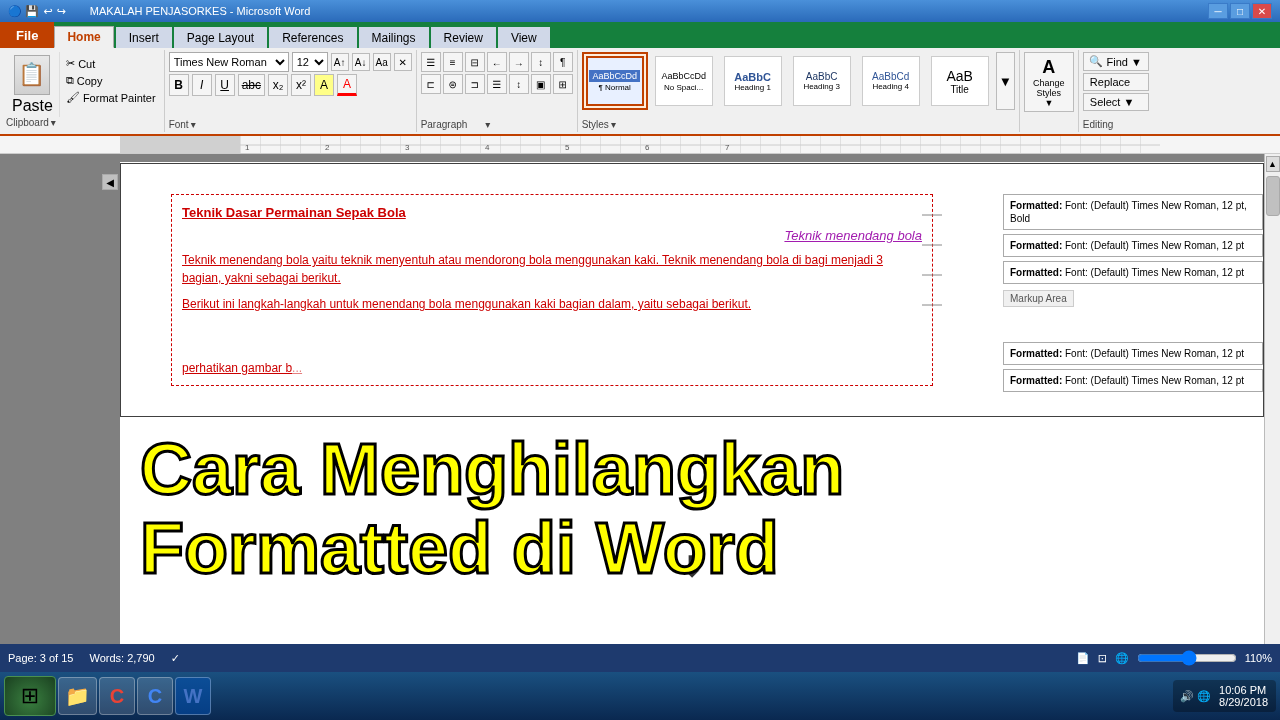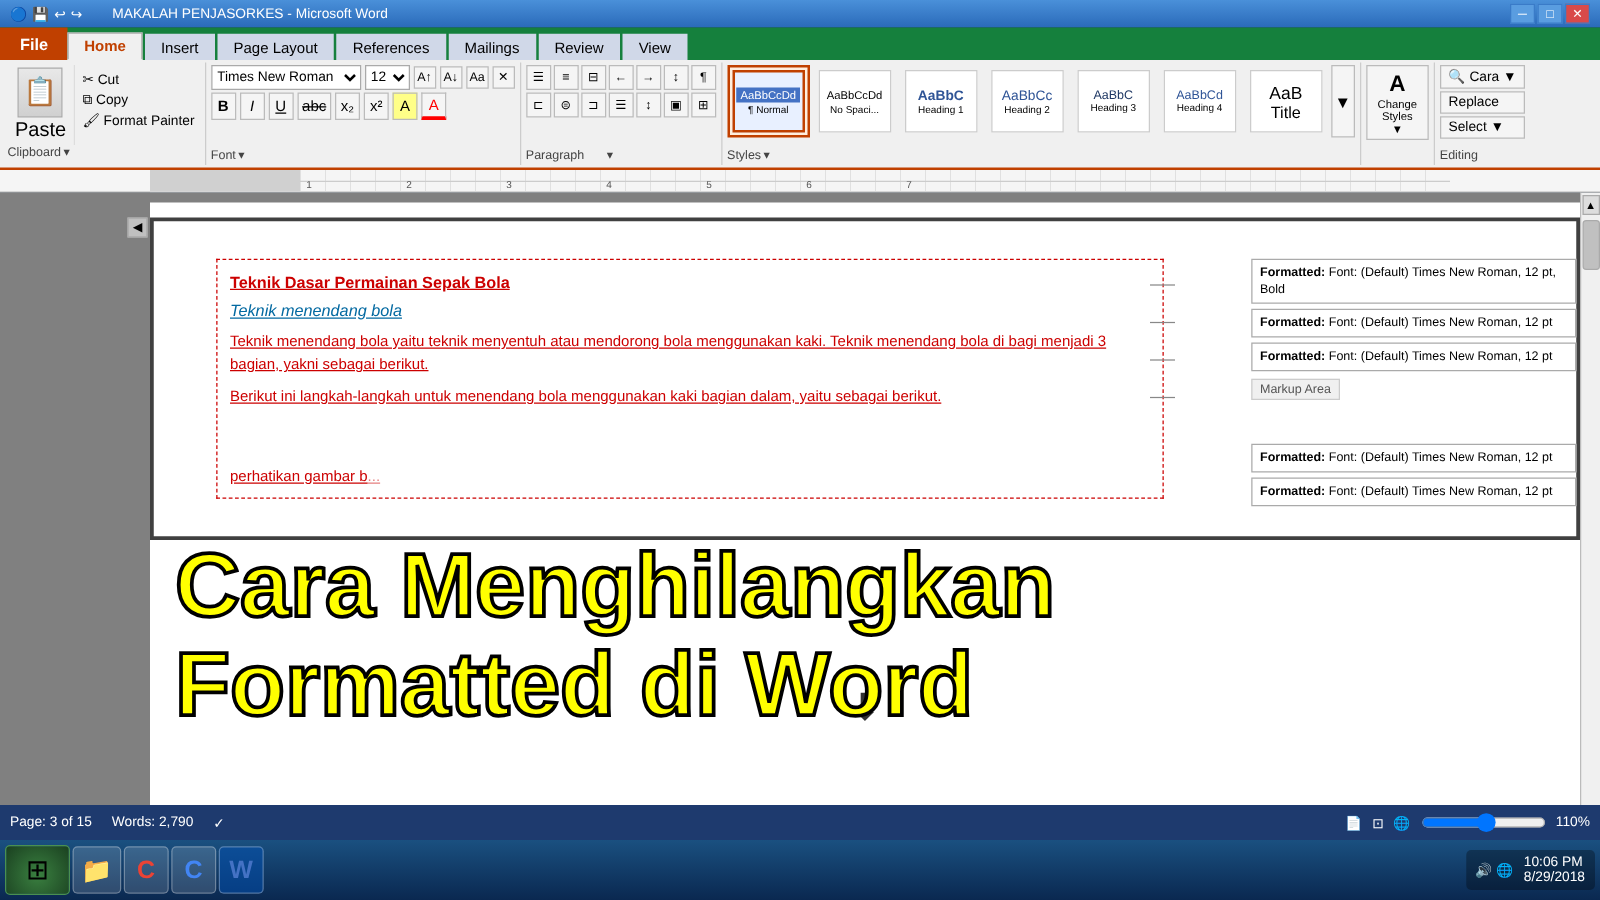--- a/index.html
+++ b/index.html
@@ -225,22 +225,23 @@
       font-size: 13px;
       font-weight: bold;
       text-decoration: underline;
       color: #cc0000;
       margin-bottom: 8px;
     }
     .doc-subtitle {
       font-size: 13px;
       font-style: italic;
       text-decoration: underline;
-      color: #0369a1;
+      color: #a21caf;
       margin-bottom: 8px;
+      text-align: right;
     }
     .doc-para {
       font-size: 12px;
       color: #cc0000;
       text-decoration: underline;
       margin-bottom: 8px;
       line-height: 1.5;
     }
 
     .formatted-box {
@@ -373,22 +374,22 @@
       width: 14px; height: 40px;
       background: #c0c0c0;
       border: 1px solid #aaa;
       border-radius: 3px;
       margin: 4px auto;
       cursor: pointer;
     }
 
     
     #doc-page {
-      border: 3px solid #404040;
-      margin: 12px auto;
+      border: 1px solid #404040;
+      margin: 1px auto;
       width: 100%;
       position: relative;
     }
   </style>
 </head>
 <body>
 
 <div id="title-bar">
   <div id="title-bar-left">
     <span>🔵</span>
@@ -521,46 +522,38 @@
         <div class="style-preview">
           <div style="font-size:9px;text-align:center;padding:2px;">
             <div style="color:#2F5496;font-weight:bold;font-size:11px;">AaBbC</div>
             <div style="font-size:8px;">Heading 1</div>
           </div>
         </div>
       </div>
       <div class="style-item">
         <div class="style-preview">
           <div style="font-size:9px;text-align:center;padding:2px;">
-            <div style="color:#2F5496;font-size:11px;">AaBbCc</div>
-            <div style="font-size:8px;">Heading 2</div>
-          </div>
-        </div>
-      </div>
-      <div class="style-item">
-        <div class="style-preview">
-          <div style="font-size:9px;text-align:center;padding:2px;">
             <div style="color:#1F3864;font-size:10px;">AaBbC</div>
             <div style="font-size:8px;">Heading 3</div>
           </div>
         </div>
       </div>
       <div class="style-item">
         <div class="style-preview">
           <div style="font-size:9px;text-align:center;padding:2px;">
             <div style="color:#2F5496;font-size:10px;">AaBbCd</div>
             <div style="font-size:8px;">Heading 4</div>
           </div>
         </div>
       </div>
       <div class="style-item">
         <div class="style-preview">
           <div style="font-size:9px;text-align:center;padding:2px;">
             <div style="font-size:14px;">AaB</div>
-            <div style="font-size:13px;">Title</div>
+            <div style="font-size:10px;">Title</div>
           </div>
         </div>
       </div>
       <button style="height:100%;border:1px solid #bbb;background:#f5f5f5;cursor:pointer;padding:0 2px;">▼</button>
     </div>
     <div style="font-size:10px;color:#444;margin-top:auto;display:flex;align-items:center;gap:2px;">
       <span>Styles</span>
       <span>▾</span>
     </div>
   </div>
@@ -570,21 +563,21 @@
       <span style="font-size:18px;font-weight:bold;">A</span>
       <span style="font-size:9px;">Change</span>
       <span style="font-size:9px;">Styles</span>
       <span style="font-size:9px;">▼</span>
     </div>
   </div>
 
   <div class="editing-group">
     <button class="editing-btn">
       <span>🔍</span>
-      <span>Cara</span>
+      <span>Find</span>
       <span>▼</span>
     </button>
     <button class="editing-btn">
       <span>Replace</span>
     </button>
     <button class="editing-btn">
       <span>Select</span>
       <span>▼</span>
     </button>
     <div style="font-size:10px;color:#444;margin-top:auto;">Editing</div>

